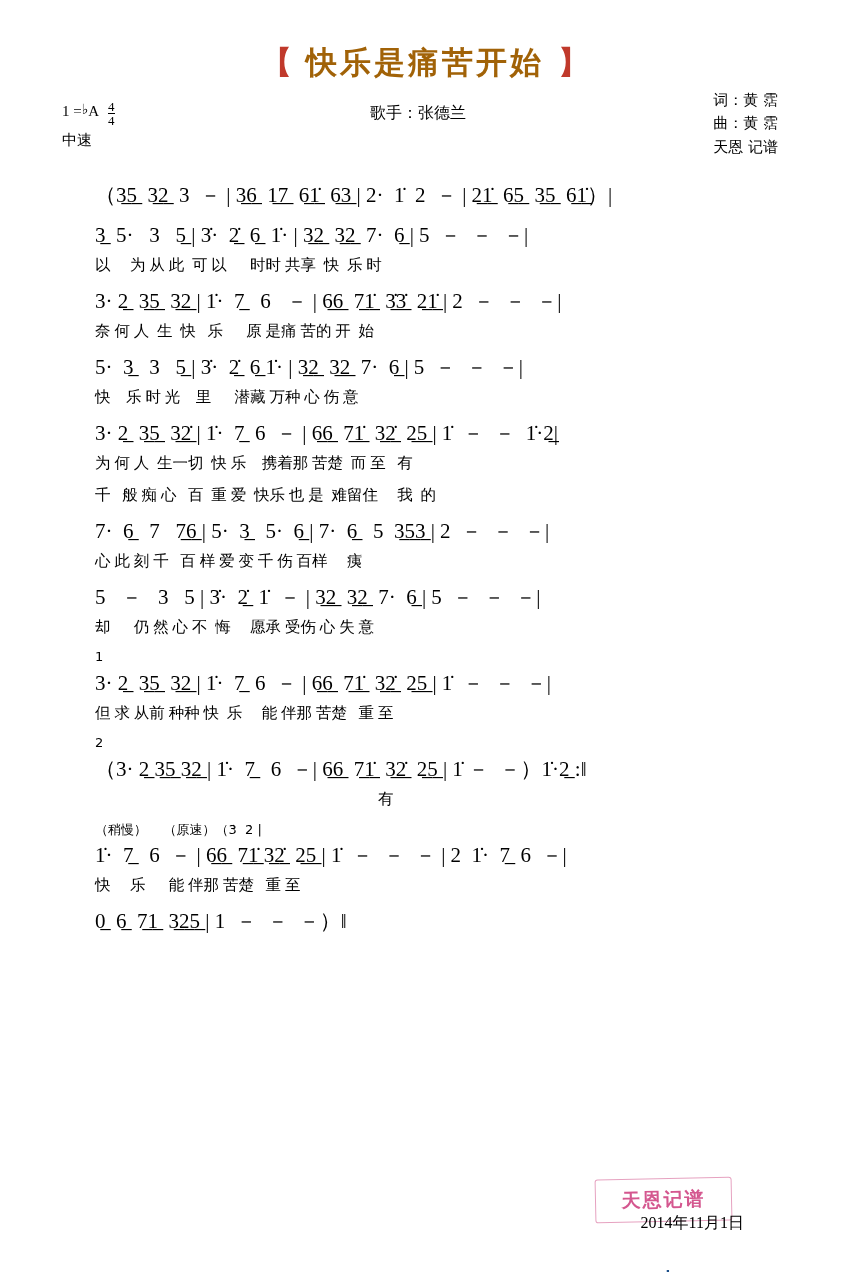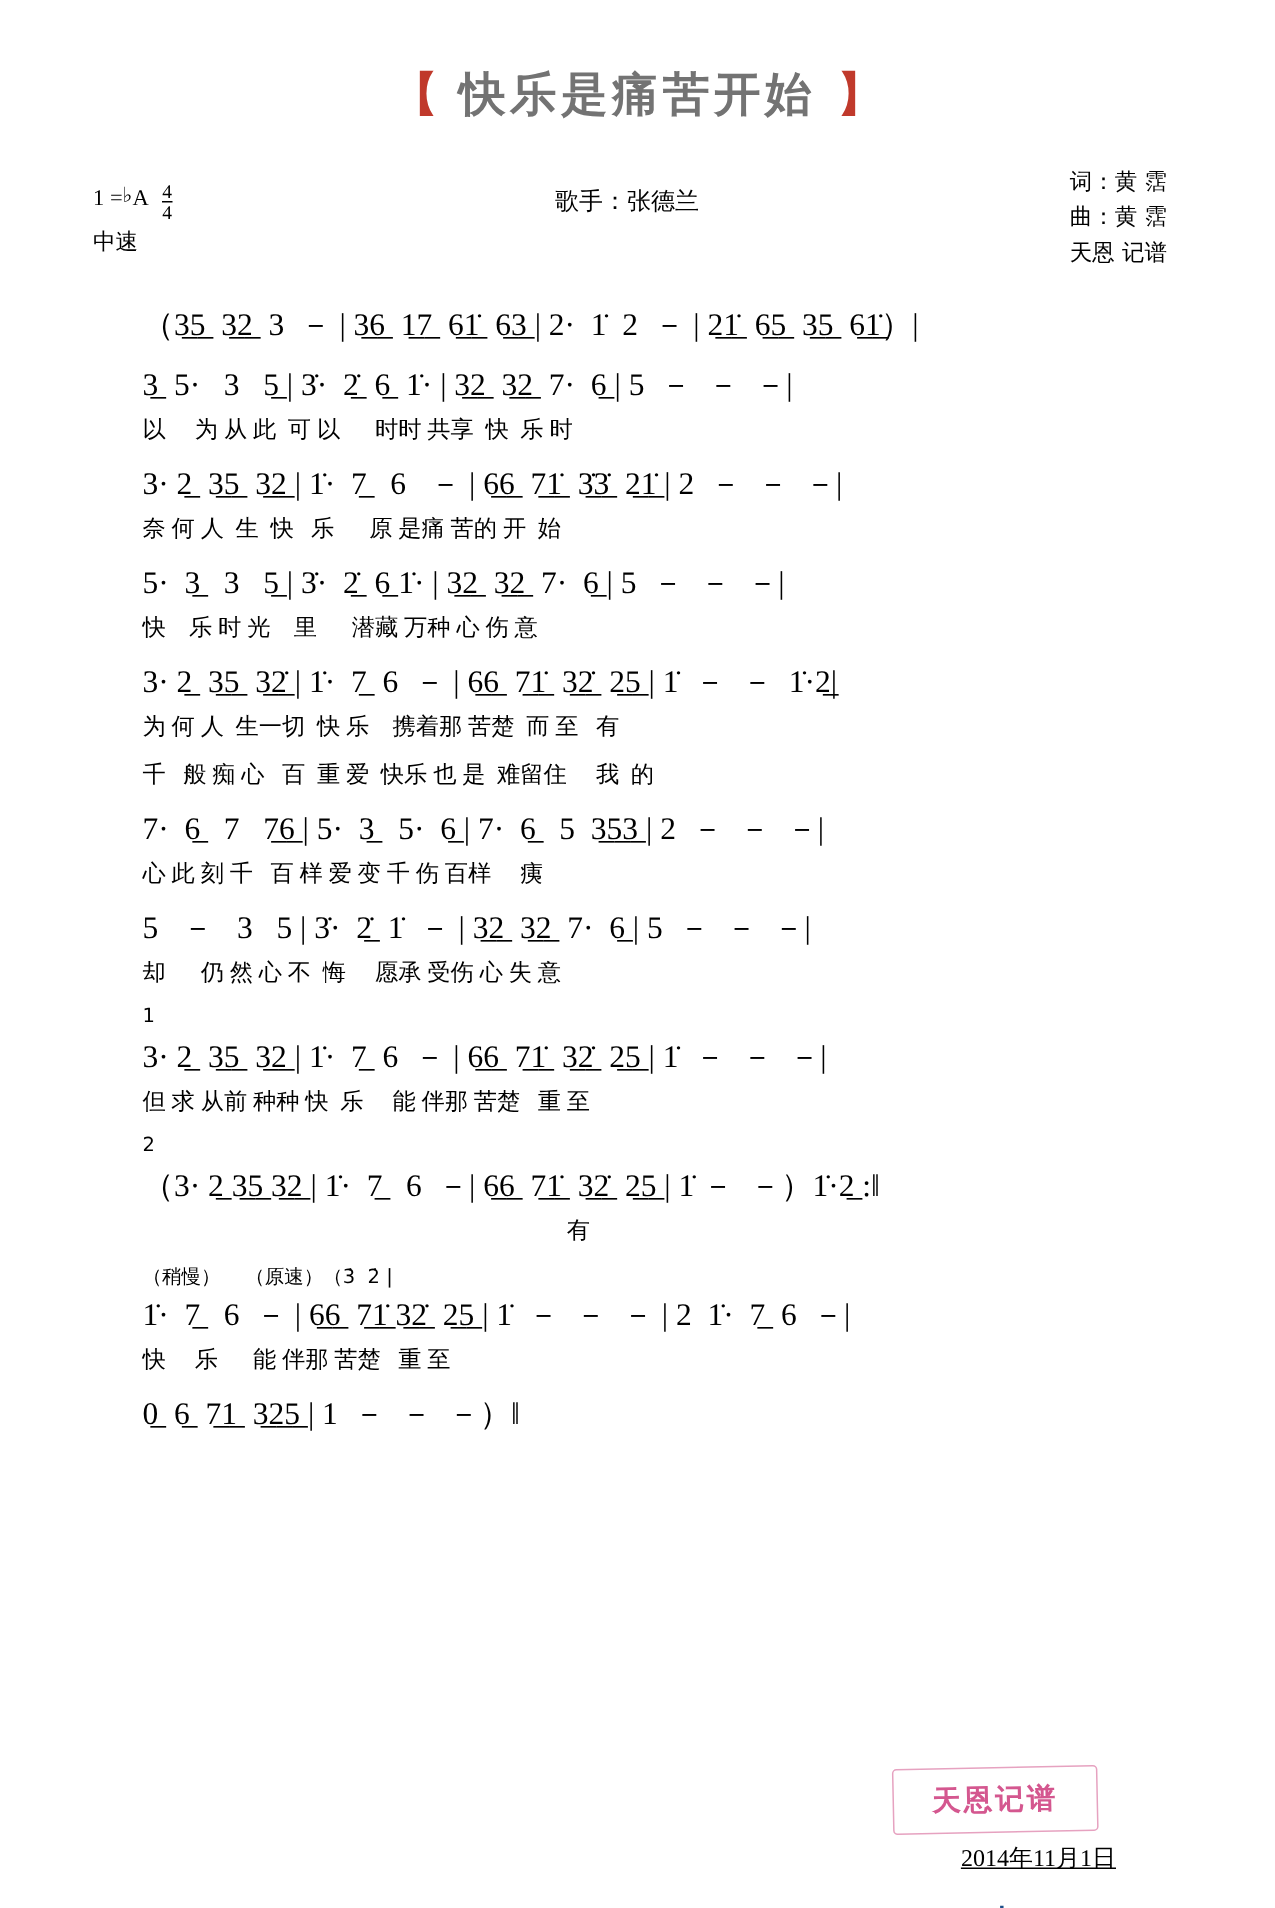--- a/index.html
+++ b/index.html
@@ -29,33 +29,33 @@
     white-space: nowrap;
   }
   .title-bracket {
     color: #c0392b;
     font-size: 31px;
     font-weight: bold;
     font-family: "DejaVu Sans", sans-serif;
     vertical-align: middle;
   }
   .title-text {
-    color: #737373;
+    color: #a16207;
     font-size: 31px;
     font-weight: bold;
     letter-spacing: 3px;
     font-family: Liberation Sans, sans-serif;
     vertical-align: middle;
     padding: 0 14px;
   }
   
   .header {
     position: relative;
     height: 92px;
-    margin-top: 26px;
+    margin-top: 5px;
   }
   .keysig {
     position: absolute;
     left: 62px;
     top: 10px;
     font-size: 15px;
     font-family: "Liberation Serif", serif;
   }
   .keysig .flat {
     font-size: 14px;
@@ -149,24 +149,23 @@
     font-weight: bold;
     letter-spacing: 2px;
     display: flex;
     align-items: center;
     justify-content: center;
     transform: rotate(-1.2deg);
   }
   .stampdate {
     position: absolute;
     right: 106px;
-    bottom: 64px;
+    bottom: 80px;
     font-family: "Liberation Serif", serif;
     font-size: 16px;
-    text-decoration: underline;
   }
   .site {
     position: absolute;
     right: 52px;
     bottom: 18px;
     font-family: "Liberation Sans", sans-serif;
     font-size: 26px;
     color: #1b4f8a;
     letter-spacing: 0px;
   }

